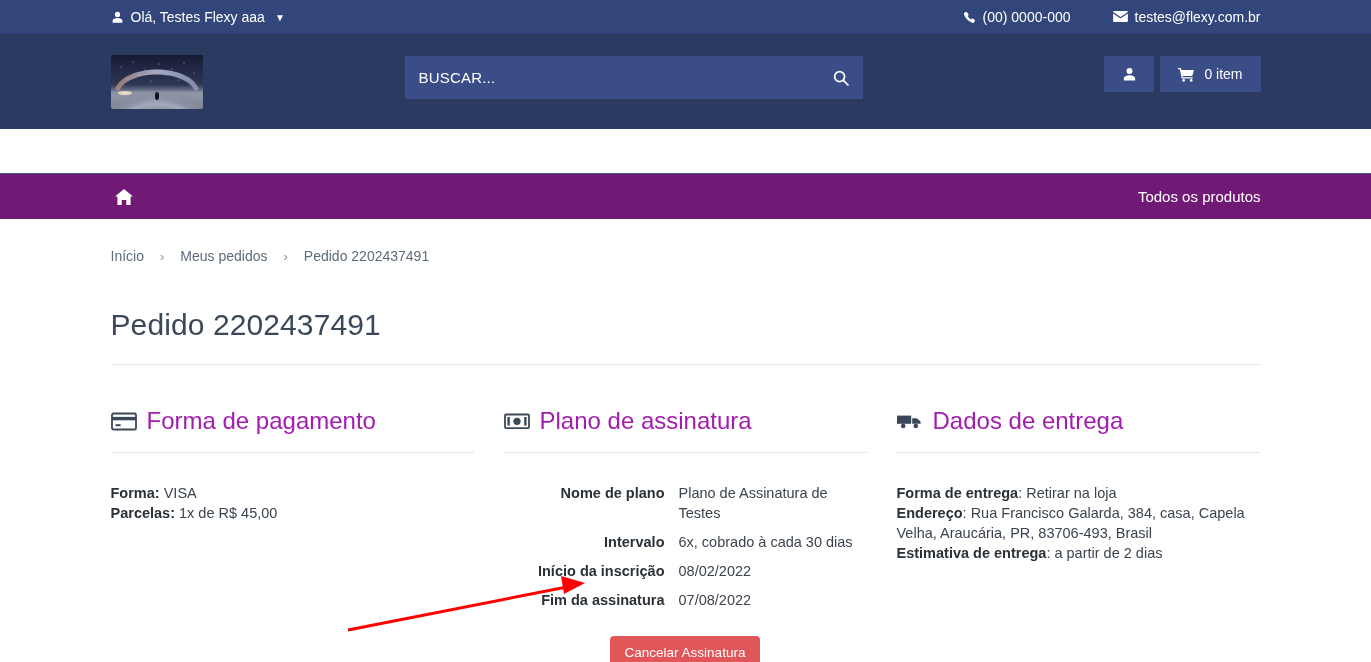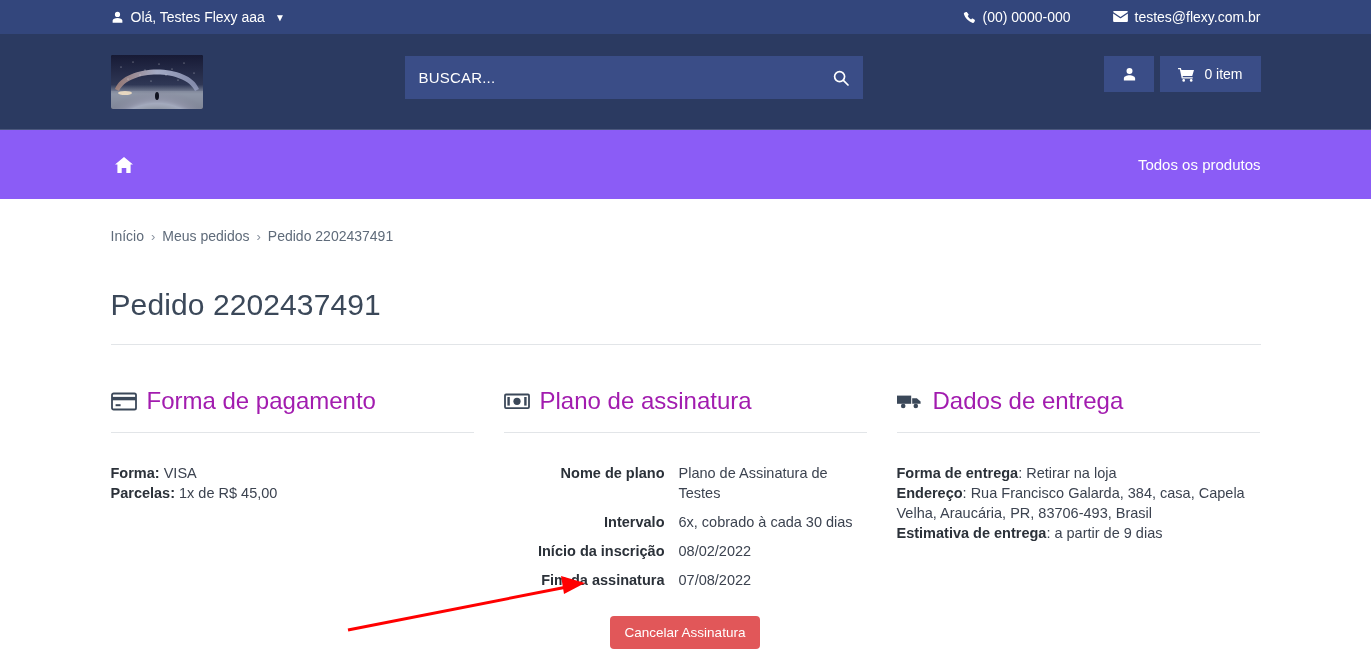--- a/index.html
+++ b/index.html
@@ -105,23 +105,24 @@
     cursor: pointer;
     display: flex; align-items: center; justify-content: center;
     font-size: 14px;
     font-family: "Liberation Sans", sans-serif;
   }
   .hbtn.account { width: 50px; }
   .hbtn.cart { padding: 0 18px; gap: 9px; }
 
   
   .navbar {
-    height: 70px;
-    background: #8b5cf6;
+    height: 46px;
+    background: #701a75;
     border-top: 1px solid #4b587d;
+    margin-top: 44px;
   }
   .navbar .inner {
     width: 1150px; margin: 0 auto;
     height: 100%;
     display: flex; align-items: center; justify-content: space-between;
   }
   .navhome {
     color: #ffffff;
     display: flex; align-items: center;
     height: 100%;
@@ -134,21 +135,21 @@
     cursor: pointer;
     text-decoration: none;
   }
 
   
   .page { width: 1150px; margin: 0 auto; padding-top: 29px; }
 
   .breadcrumb {
     font-size: 14px;
     color: #5f6b7a;
-    display: flex; align-items: center; gap: 7px;
+    display: flex; align-items: center; gap: 16px;
   }
   .breadcrumb a { color: #5f6b7a; text-decoration: none; cursor: pointer; }
   .breadcrumb .sep { color: #8a93a0; font-size: 13px; }
 
   h1.title {
     font-size: 30px;
     font-weight: normal;
     color: #3b4859;
     margin: 44px 0 0 0;
     letter-spacing: .1px;
@@ -432,21 +433,21 @@
           <span>Dados de entrega</span>
         </div>
         <div class="sectbody">
           <div>
             <b>Forma de entrega</b><span>: Retirar na loja</span>
           </div>
           <div>
             <b>Endereço</b><span>: Rua Francisco Galarda, 384, casa, Capela Velha, Araucária, PR, 83706-493, Brasil</span>
           </div>
           <div>
-            <b>Estimativa de entrega</b><span>: a partir de 9 dias</span>
+            <b>Estimativa de entrega</b><span>: a partir de 2 dias</span>
           </div>
         </div>
       </div>
 
     </div>
 
     <div class="secthead cut">
       <span class="ico">
         <svg width="26" height="20" viewBox="0 0 26 20" fill="none" stroke="#3b4859" stroke-width="1.8">
           <rect x="1" y="4" width="24" height="14" rx="1"></rect>

